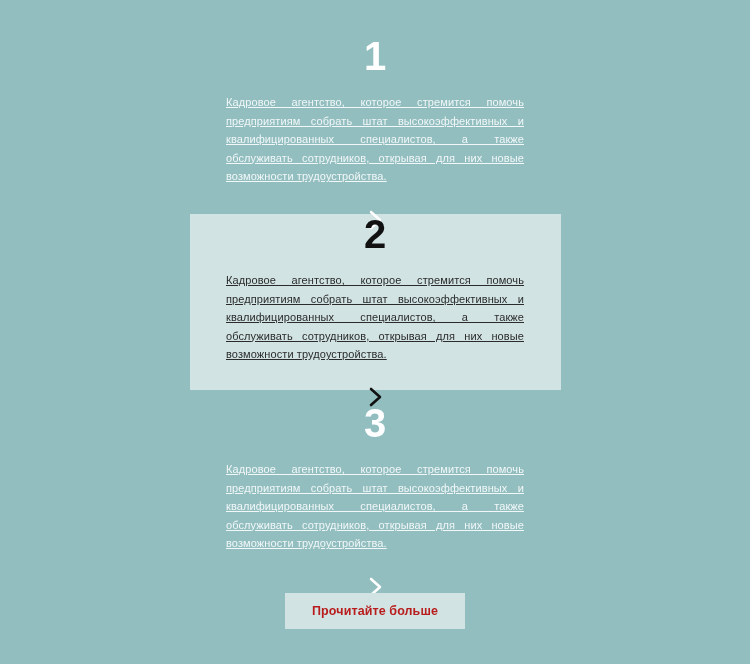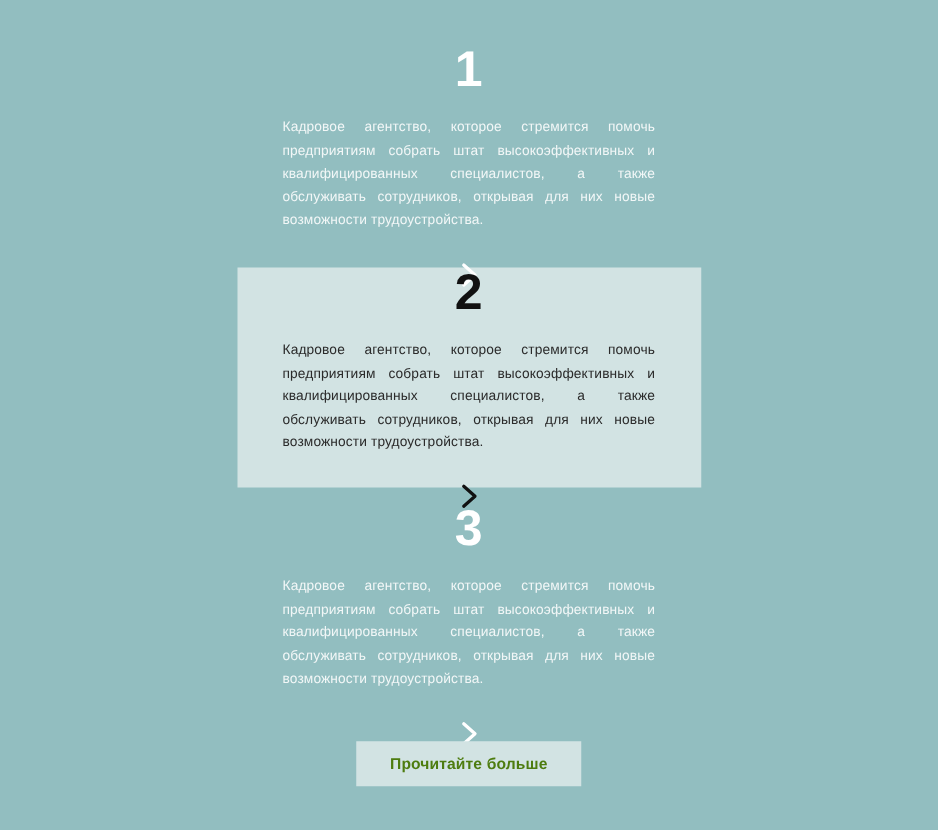--- a/index.html
+++ b/index.html
@@ -49,20 +49,21 @@
 
   .step-text {
     font-size: 11px;
     line-height: 18.5px;
     text-align: justify;
     text-align-last: left;
     color: #f2f7f7;
     margin: 0;
     padding: 0;
     letter-spacing: 0.1px;
+    text-decoration: underline;
   }
 
   .step-arrow {
     display: block;
     width: 100%;
     text-align: center;
     margin: 0;
     padding: 0;
     line-height: 0;
   }
@@ -111,21 +112,21 @@
     top: 593px;
     width: 750px;
     text-align: center;
   }
   .cta-button {
     display: inline-block;
     width: 180px;
     height: 36px;
     line-height: 36px;
     background: #d2e3e3;
-    color: #4d7c0f;
+    color: #b91c1c;
     font-size: 12.5px;
     font-weight: bold;
     text-align: center;
     border: none;
     outline: none;
     padding: 0;
     font-family: "Liberation Sans", sans-serif;
     cursor: pointer;
     letter-spacing: 0.1px;
   }

